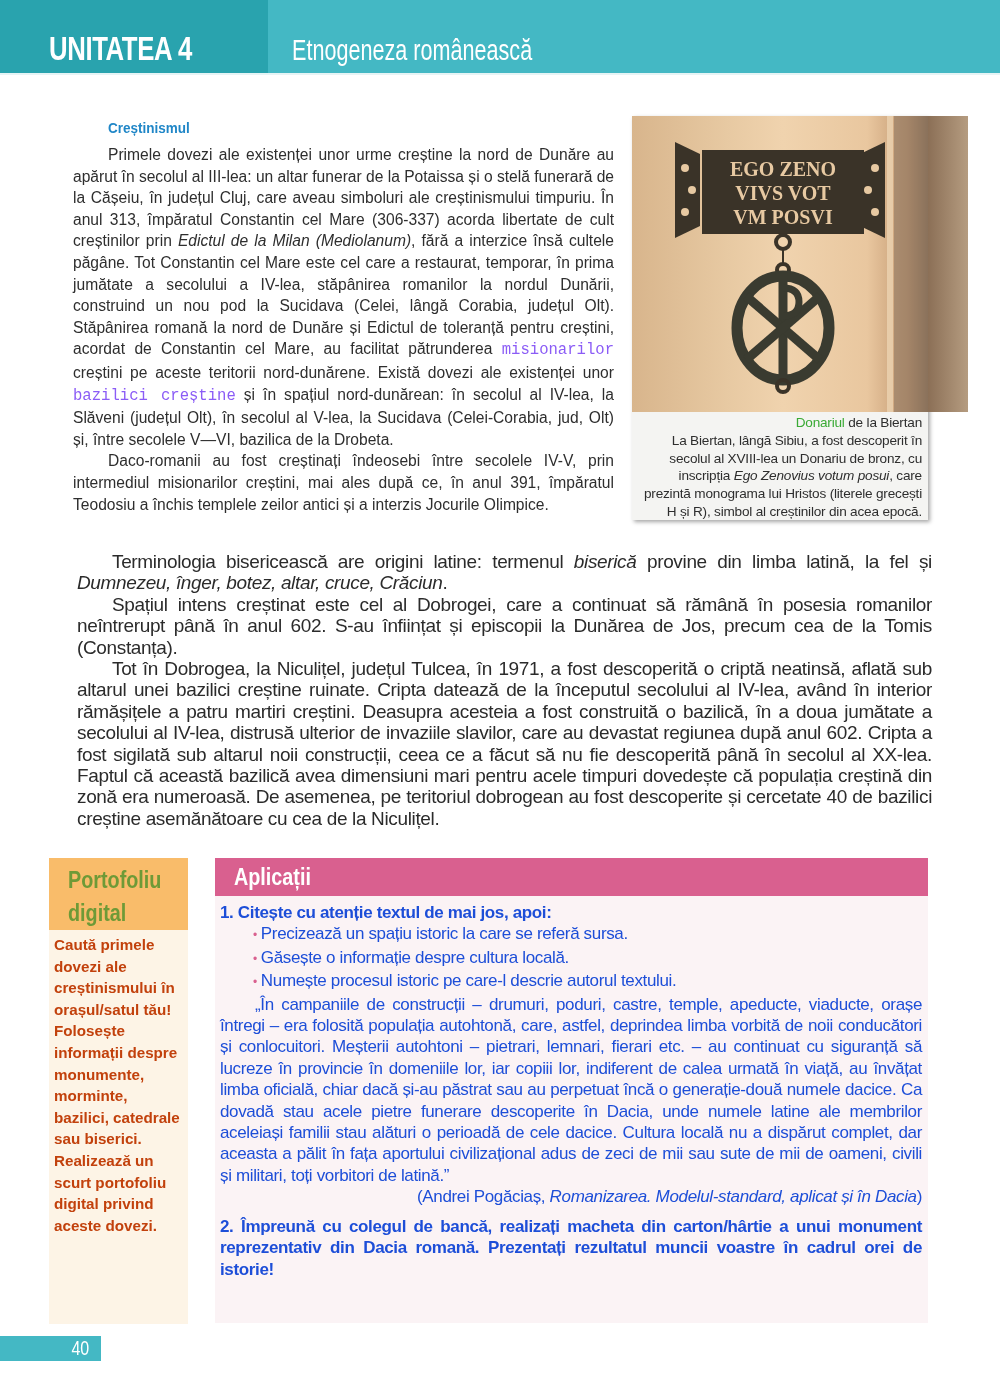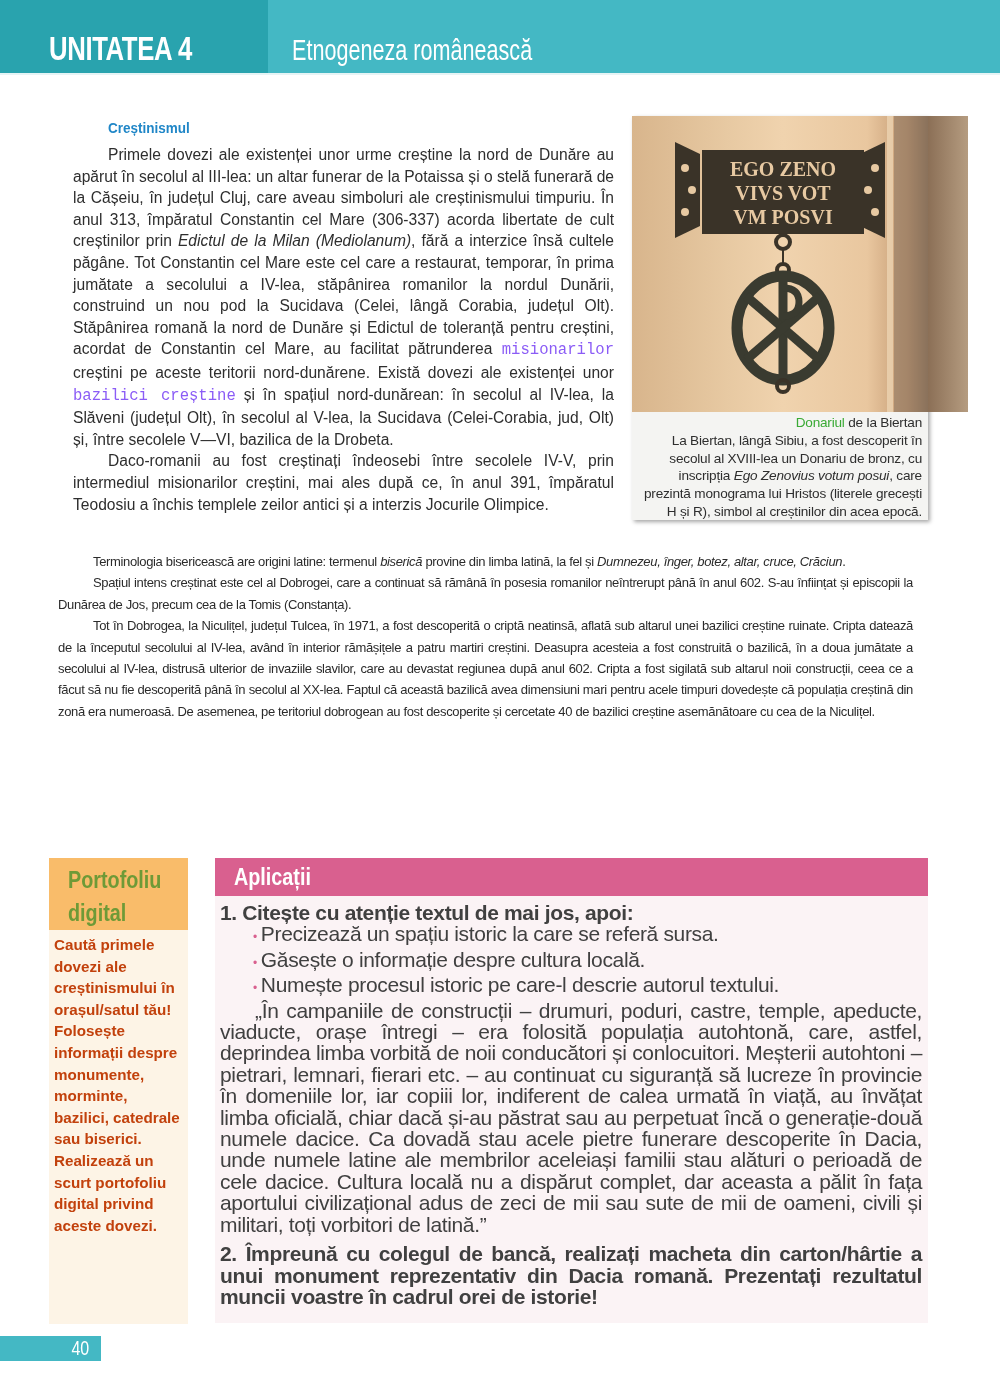--- a/index.html
+++ b/index.html
@@ -12,38 +12,38 @@
   .header-unit span { position: absolute; left: 49px; top: 30px; font-family: "Liberation Sans Narrow", "Liberation Sans", sans-serif; font-size: 33px; font-weight: bold; color: #fff; letter-spacing: -0.5px; transform: scaleX(0.78); transform-origin: left top; white-space: nowrap; }
   .header-topic span { position: absolute; left: 24px; top: 33px; font-size: 30px; color: #fff; transform: scaleX(0.72); transform-origin: left top; white-space: nowrap; }
   .header-line { position: absolute; left: 0; top: 73px; width: 1000px; height: 2px; background: #e6f4f5; }
 
   .body-text { font-size: 15.6px; line-height: 21.6px; color: #2e2e2e; }
   .sec-title { position: absolute; left: 108px; top: 119px; color: #1f86c7; font-weight: bold; font-size: 15px; transform: scaleX(0.9); transform-origin: left top; }
 
   .col-left { position: absolute; left: 73px; top: 144px; width: 541px; text-align: justify; }
   .col-left p { text-indent: 35px; }
   .col-left .hl { color: #8b5cf6; font-family: Liberation Mono, monospace; }
-  .col-full { position: absolute; left: 58px; top: 551px; width: 855px; text-align: justify; font-size: 13px; line-height: 21.4px; letter-spacing: -0.35px; }
+  .col-full { position: absolute; left: 77px; top: 551px; width: 855px; text-align: justify; font-size: 19px; line-height: 21.4px; letter-spacing: -0.35px; }
   .col-full p { text-indent: 35px; }
 
   .figure { position: absolute; left: 632px; top: 116px; width: 296px; height: 404px; background: #f4f4f2; box-shadow: 2px 2px 4px rgba(0,0,0,0.35); }
   .photo { position: absolute; left: 0; top: 0; width: 336px; height: 296px; overflow: hidden;
            background: linear-gradient(90deg, #d8b58c 0%, #e7c9a2 28%, #f0d3ae 45%, #e9c79f 70%, #c49a73 82%, #8b6f56 88%, #b59c80 100%); }
   .caption { position: absolute; left: 6px; top: 298px; width: 284px; text-align: right; font-size: 13.6px; line-height: 17.8px; color: #2e2e2e; letter-spacing: -0.2px; }
   .caption .hl { color: #3aaa35; }
 
   .portfolio { position: absolute; left: 49px; top: 858px; width: 139px; height: 466px; background: #fdf4e6; }
   .portfolio-head { height: 72px; background: #f9bc6a; padding: 6px 0 0 19px; }
   .portfolio-head span { display: block; color: #6e9a37; font-weight: bold; font-size: 23px; line-height: 33px; transform: scaleX(0.86); transform-origin: left top; }
   .portfolio-body { padding: 4px 6px 0 5px; font-weight: bold; font-size: 15.2px; line-height: 21.6px; color: #c2410c; }
 
   .apps { position: absolute; left: 215px; top: 858px; width: 713px; height: 465px; background: #fbf3f5; }
   .apps-head { height: 38px; background: #d9608f; padding: 6px 0 0 19px; }
   .apps-head span { color: #fff; font-weight: bold; font-size: 23px; transform: scaleX(0.86); transform-origin: left top; display: inline-block; }
-  .apps-body { padding: 6px 6px 0 5px; font-size: 21px; line-height: 21.4px; color: #404040; letter-spacing: -0.35px; }
+  .apps-body { padding: 6px 6px 0 5px; font-size: 17px; line-height: 21.4px; color: #1d4ed8; letter-spacing: -0.35px; }
   .task-title { font-weight: bold; }
   .bullets { list-style: none; margin-left: 33px; }
   .bullets li::before { content: "\2022"; color: #d9608f; margin-right: 4px; font-size: 12px; }
   .quote { text-align: justify; text-indent: 35px; }
   .attrib { text-align: right; }
   .task { font-weight: bold; text-align: justify; margin-top: 8px; }
 
   .pagenum { position: absolute; left: 0; top: 1336px; width: 101px; height: 25px; background: #44b8c4; }
   .pagenum span { position: absolute; right: 12px; top: 1px; color: #fff; font-size: 20px; transform: scaleX(0.8); transform-origin: right top; }
 </style>
@@ -125,19 +125,20 @@
     <span>Aplicații</span>
   </div>
   <div class="apps-body">
     <div class="task-title">1. Citește cu atenție textul de mai jos, apoi:</div>
     <ul class="bullets">
       <li><span>Precizează un spațiu istoric la care se referă sursa.</span></li>
       <li><span>Găsește o informație despre cultura locală.</span></li>
       <li><span>Numește procesul istoric pe care-l descrie autorul textului.</span></li>
     </ul>
     <p class="quote">„În campaniile de construcții – drumuri, poduri, castre, temple, apeducte, viaducte, orașe întregi – era folosită populația autohtonă, care, astfel, deprindea limba vorbită de noii conducători și conlocuitori. Meșterii autohtoni – pietrari, lemnari, fierari etc. – au continuat cu siguranță să lucreze în provincie în domeniile lor, iar copiii lor, indiferent de calea urmată în viață, au învățat limba oficială, chiar dacă și-au păstrat sau au perpetuat încă o generație-două numele dacice. Ca dovadă stau acele pietre funerare descoperite în Dacia, unde numele latine ale membrilor aceleiași familii stau alături o perioadă de cele dacice. Cultura locală nu a dispărut complet, dar aceasta a pălit în fața aportului civilizațional adus de zeci de mii sau sute de mii de oameni, civili și militari, toți vorbitori de latină.”</p>
+    <p class="attrib"><span>(Andrei Pogăciaș, </span><i>Romanizarea. Modelul-standard, aplicat și în Dacia</i><span>)</span></p>
     <p class="task">2. Împreună cu colegul de bancă, realizați macheta din carton/hârtie a unui monument reprezentativ din Dacia romană. Prezentați rezultatul muncii voastre în cadrul orei de istorie!</p>
   </div>
 </div>
 
 <div class="pagenum">
   <span>40</span>
 </div>
 
 </body></html>

